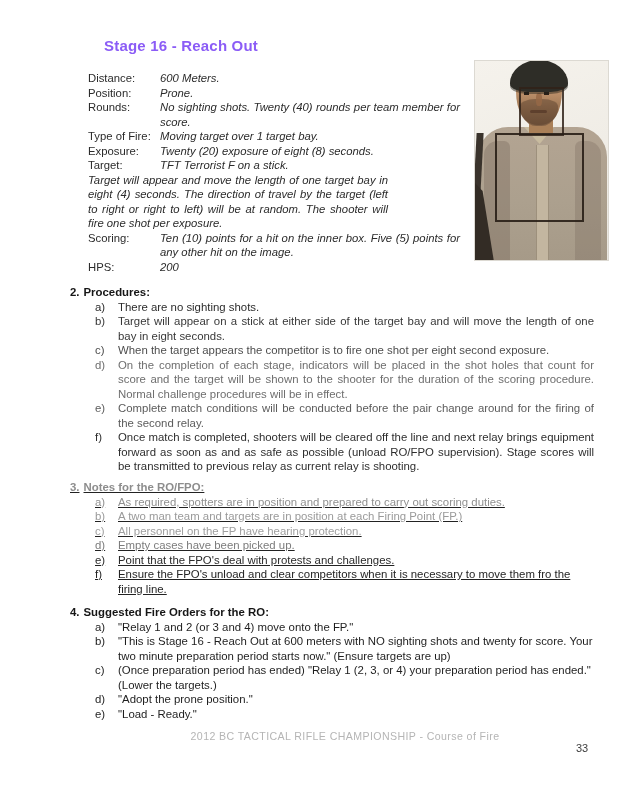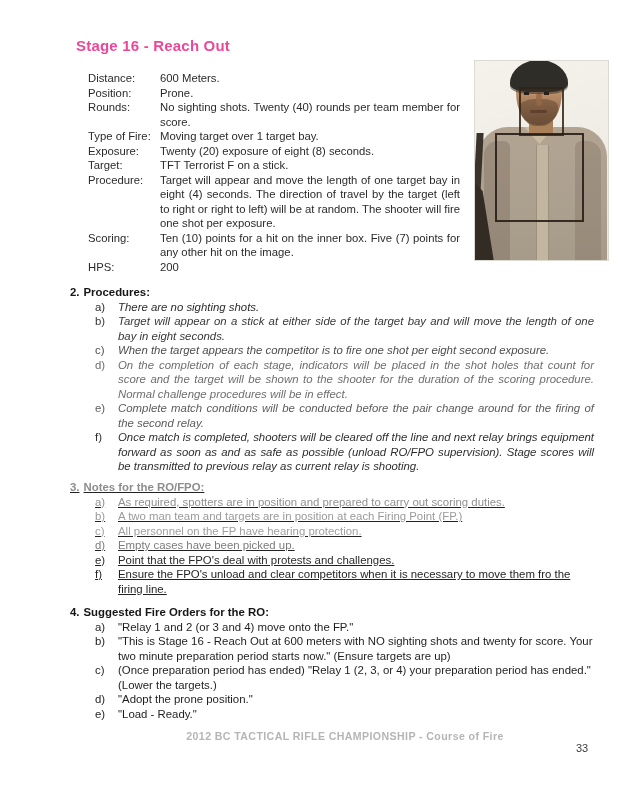--- a/index.html
+++ b/index.html
@@ -1,49 +1,49 @@
 <!DOCTYPE html>
 <html><head>
 <meta charset="utf-8">
 <style>
   html,body{margin:0;padding:0;background:#ffffff;}
   .page{
     position:relative;width:618px;height:800px;background:#ffffff;overflow:hidden;
     font-family:"Liberation Sans", sans-serif;color:#222;
   }
   .title{
-    position:absolute;left:76px;top:37px;font-size:15px;font-weight:bold;color:#ec4899;
+    position:absolute;left:104px;top:37px;font-size:15px;font-weight:bold;color:#8b5cf6;
     letter-spacing:.2px;
   }
   
   .specs{position:absolute;left:88px;top:71px;width:382px;font-size:11.3px;line-height:14.5px;color:#2b2b2b;}
   .spec-row{display:flex;}
   .spec-label{width:72px;flex:0 0 72px;}
-  .spec-value{width:300px;flex:0 0 300px;text-align:justify;}
+  .spec-value{width:300px;flex:0 0 300px;text-align:justify;font-style:italic;}
   
   .section{position:absolute;left:70px;width:524px;font-size:11.4px;line-height:14.5px;}
   .sec-2{top:285px;}
   .sec-3{top:480px;text-decoration:underline;}
   .sec-4{top:605px;}
   .sec-heading{font-weight:bold;color:#161616;}
   .sec-3 .sec-heading{color:#8d8d8d;}
   .sec-num{margin-right:4px;}
   .item{display:flex;margin-left:25px;}
   .item-letter{width:23px;flex:0 0 23px;}
   .item-text{flex:1;}
-  .sec-2 .item-text{text-align:justify;font-style:italic;}
+  .sec-2 .item-text{text-align:justify;}
   .sec-2 .i0{color:#2b2b2b}.sec-2 .i1{color:#383838}.sec-2 .i2{color:#4d4d4d}
   .sec-2 .i3{color:#6e6e6e}.sec-2 .i4{color:#5b5b5b}.sec-2 .i5{color:#2e2e2e}
   .sec-3 .i0{color:#909090}.sec-3 .i1{color:#9a9a9a}.sec-3 .i2{color:#a0a0a0}
   .sec-3 .i3{color:#7c7c7c}.sec-3 .i4{color:#2a2a2a}.sec-3 .i5{color:#242424}
   .sec-4 .item{color:#1e1e1e}
   
   .footer{
     position:absolute;left:72px;top:730px;width:546px;text-align:center;
-    font-size:10.6px;font-weight:bold;color:#b5b5b5;letter-spacing:.4px;
+    font-size:10.6px;font-weight:normal;color:#b5b5b5;letter-spacing:.4px;
   }
   .page-number{position:absolute;left:576px;top:742px;font-size:11px;color:#3d3d3d;}
   
   .photo{
     position:absolute;left:474px;top:60px;width:135px;height:201px;
     background:linear-gradient(160deg,#f5f2ec 0%,#efece5 60%,#e9e6df 100%);
     border:1px solid #dcd9d2;box-sizing:border-box;overflow:hidden;
   }
   .photo div{position:absolute;}
   .p-torso{
@@ -104,26 +104,25 @@
       </div>
       <div class="spec-row i4">
         <div class="spec-label">Exposure:</div>
         <div class="spec-value">Twenty (20) exposure of eight (8) seconds.</div>
       </div>
       <div class="spec-row i5">
         <div class="spec-label">Target:</div>
         <div class="spec-value">TFT Terrorist F on a stick.</div>
       </div>
       <div class="spec-row i6">
-        <div class="spec-label">Procedure:</div>
         <div class="spec-value">Target will appear and move the length of one target bay in eight (4) seconds. The direction of travel by the target (left to right or right to left) will be at random. The shooter will fire one shot per exposure.</div>
       </div>
       <div class="spec-row i7">
         <div class="spec-label">Scoring:</div>
-        <div class="spec-value">Ten (10) points for a hit on the inner box. Five (7) points for any other hit on the image.</div>
+        <div class="spec-value">Ten (10) points for a hit on the inner box. Five (5) points for any other hit on the image.</div>
       </div>
       <div class="spec-row i8">
         <div class="spec-label">HPS:</div>
         <div class="spec-value">200</div>
       </div>
   </div>
 
   <div class="photo">
     <div class="p-torso">
       <div class="p-vest-left"></div>

